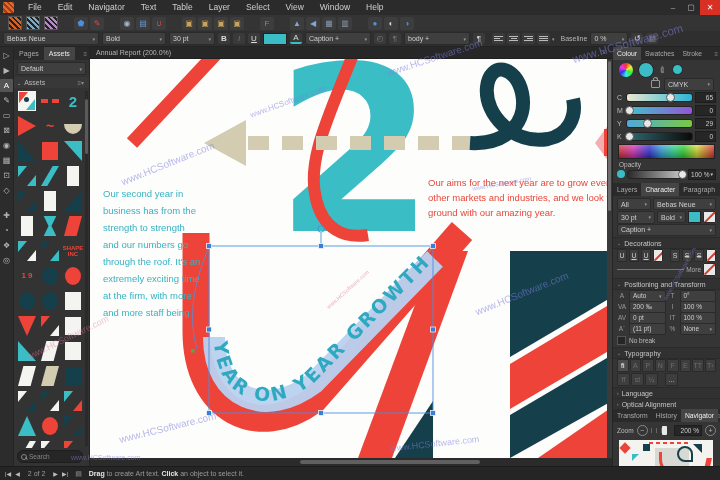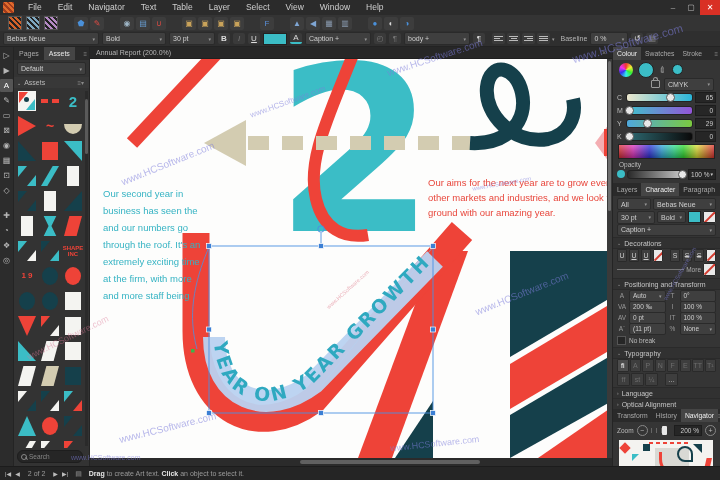--- a/index.html
+++ b/index.html
@@ -453,21 +453,21 @@
             <rect x="228.5" y="184.5" width="5" height="5"></rect>
             <rect x="340.5" y="184.5" width="5" height="5"></rect>
           <rect x="340.5" y="268" width="5" height="5"></rect>
             <rect x="340.5" y="351.5" width="5" height="5"></rect>
             <rect x="228.5" y="351.5" width="5" height="5"></rect>
           <rect x="116.5" y="351.5" width="5" height="5"></rect>
             <rect x="116.5" y="268" width="5" height="5"></rect>
         </g>
         <rect x="101" y="290" width="3.5" height="3.5" fill="#3bb54a"></rect>
       </svg>
-      <div id="tealpara" class="para"><div>Our second year in</div><div>business has seen the</div><div>and our numbers go</div><div>through the roof. It's an</div><div>extremely exciting time</div><div>at the firm, with more</div><div>and more staff being</div></div>
+      <div id="tealpara" class="para"><div>Our second year in</div><div>business has from the</div><div>strength to strength</div><div>and our numbers go</div><div>through the roof. It's an</div><div>extremely exciting time</div><div>at the firm, with more</div><div>and more staff being</div></div>
       <div id="redpara" class="para"><div>Our aims for the next year are to grow even mor</div><div>other markets and industries, and we look forwa</div><div>ground with our amazing year.</div></div>
     </div>
     <div id="vscroll">
         <i></i>
       </div>
     <div id="hscroll">
         <i></i>
       </div>
   </div>
 

